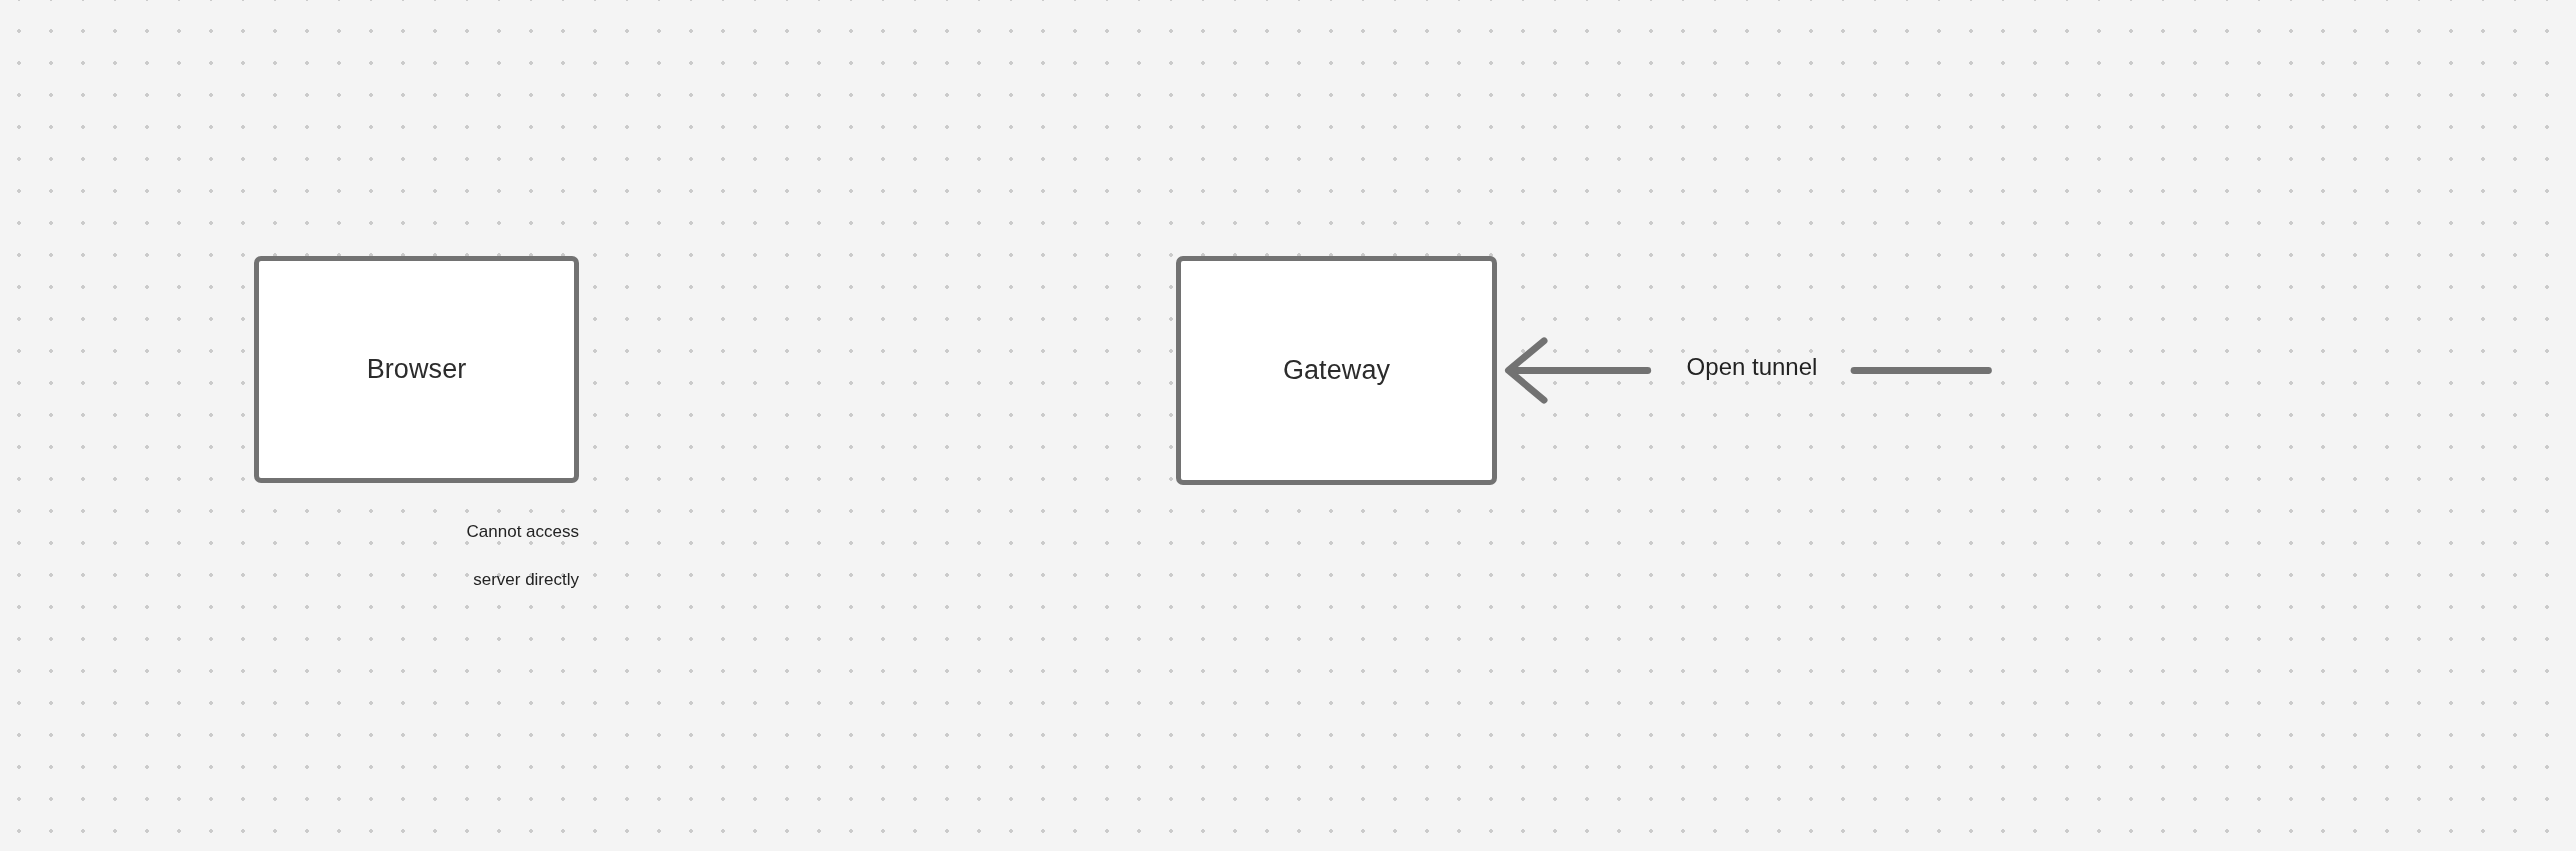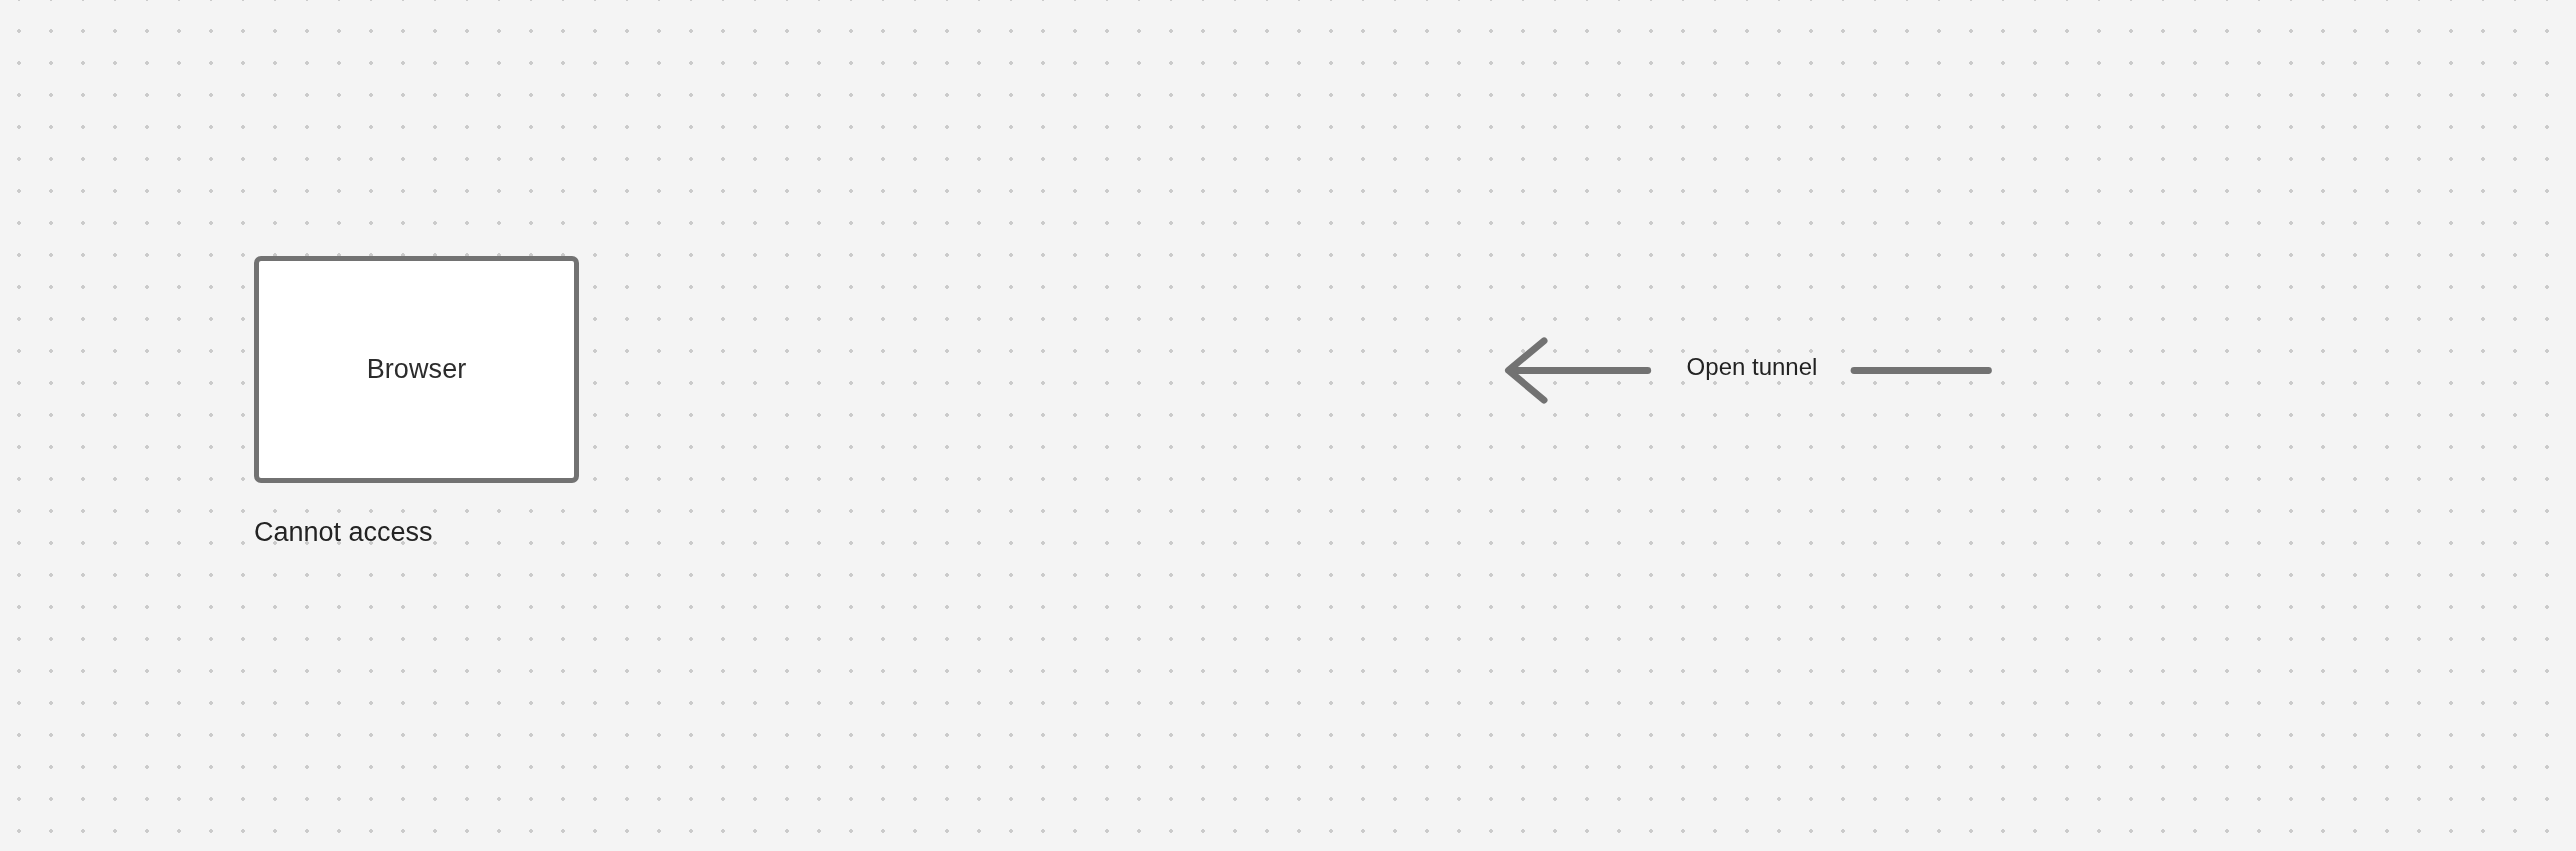--- a/index.html
+++ b/index.html
@@ -45,22 +45,22 @@
   #node-browser { left: 254px;  top: 256px; width: 325px; height: 227px; }
   #node-gateway { left: 1176px; top: 256px; width: 321px; height: 229px; }
   #node-server  { left: 1999px; top: 256px; width: 324px; height: 229px; }
 
   
   .caption {
     position: absolute;
     left: 254px;
     top: 508px;
     width: 325px;
-    text-align: left;
-    font-size: 27px;
+    text-align: right;
+    font-size: 17px;
     line-height: 48px;
     color: #232323;
   }
   .caption span { display: block; white-space: nowrap; }
 
   
   #edge-open-tunnel {
     position: absolute;
     left: 1486px;
     top: 327px;
@@ -91,22 +91,26 @@
 <body>
 
 <div id="canvas">
 
   <div class="node" id="node-browser">
     <span class="node-label">Browser</span>
   </div>
 
   <div class="caption">
     <span>Cannot access</span>
+    <span>server directly</span>
   </div>
 
+  <div class="node" id="node-gateway">
+    <span class="node-label">Gateway</span>
+  </div>
 
 
   <div id="edge-open-tunnel">
     <svg viewBox="0 0 520 80" xmlns="http://www.w3.org/2000/svg">
 
       <line x1="163" y1="44" x2="30" y2="44" stroke="#727272" stroke-width="7" stroke-linecap="round"></line>
 
       <line x1="508" y1="44" x2="372" y2="44" stroke="#727272" stroke-width="7" stroke-linecap="round"></line>
 
       <polyline points="58,14 22,44 58,74" fill="none" stroke="#727272" stroke-width="7" stroke-linecap="round" stroke-linejoin="round"></polyline>

